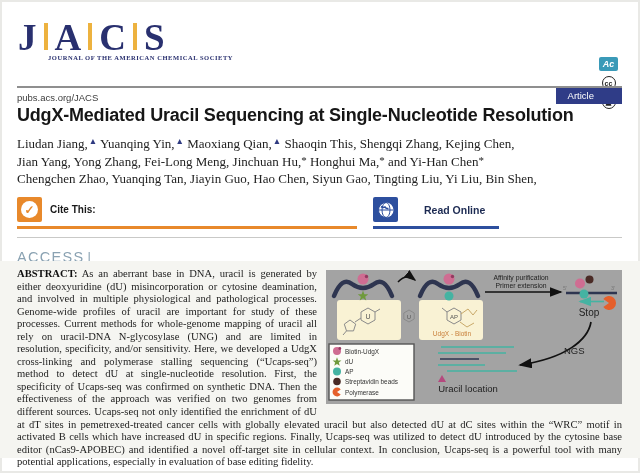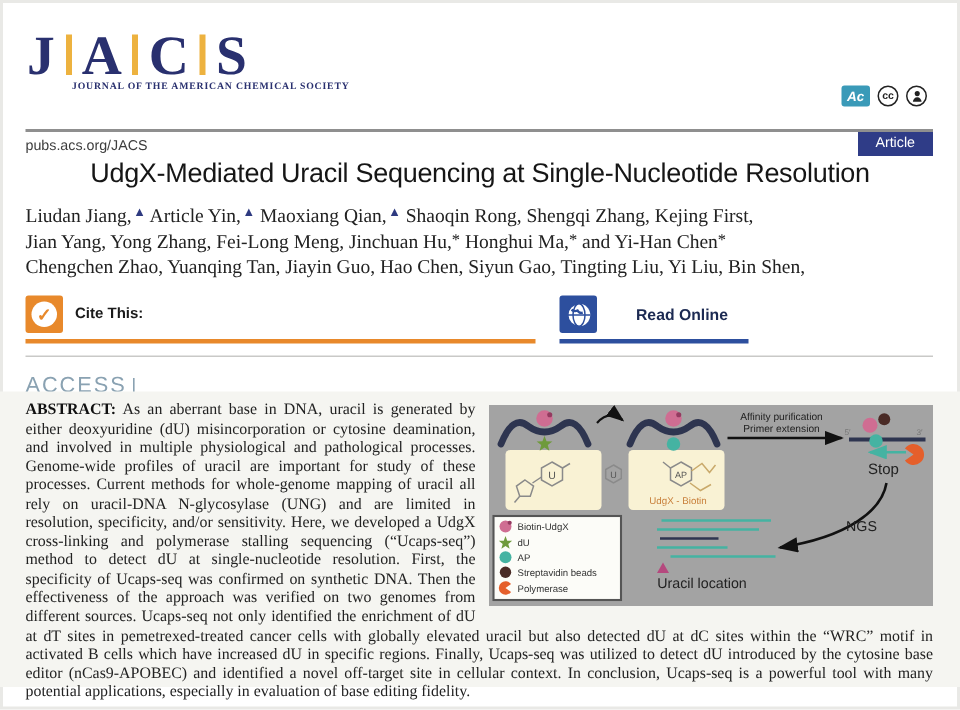--- a/index.html
+++ b/index.html
@@ -10,35 +10,35 @@
 
   
   .logo-block { position:absolute; left:18px; top:18px; }
   .logo-letters { display:flex; align-items:flex-start; }
   .logo-letter { font-family:"Liberation Serif", serif; font-weight:bold;
                  font-size:37px; line-height:40px; color:var(--logo_navy); }
   .logo-sep { width:4px; height:27px; background:var(--gold); margin:5px 7px 0 7px; }
   .logo-tagline { font-family:"Liberation Serif", serif; font-weight:bold;
                   font-size:6.5px; letter-spacing:0.55px; color:var(--logo_navy);
                   margin:-4px 0 0 30px; }
-  .top-icons { position:absolute; right:22px; top:57px; display:flex; align-items:center; gap:5px; }
+  .top-icons { position:absolute; right:22px; top:57px; display:flex; align-items:center; gap:5px;flex-direction:column; }
   .acs-badge { width:19px; height:14px; background:#3a9ab8; border-radius:2px;
                color:#fff; font-size:9px; font-weight:bold; font-style:italic;
                display:flex; align-items:center; justify-content:center; }
   .round-icon { width:14px; height:14px; border:1.3px solid #222; border-radius:50%;
                 display:flex; align-items:center; justify-content:center;
                 font-size:7px; font-weight:bold; color:#222; }
   .header-rule { position:absolute; left:17px; right:18px; top:86px; height:2px; background:var(--rule_gray); }
   .site-url { position:absolute; left:17px; top:92px; font-size:9.5px; color:#3c3c3c; }
   .article-badge { position:absolute; right:18px; top:88px; background:var(--badge_navy);
-                   color:#fff; font-size:9.5px; padding:2px 12px 3px 12px; }
+                   color:#fff; font-size:9.5px; padding:2px 28px 3px 12px; }
 
   
   .title { position:absolute; left:17px; top:105px; width:606px; font-size:18px;
-           font-weight:normal; letter-spacing:-0.2px; color:#161616;text-align:center; }
+           font-weight:bold; letter-spacing:-0.2px; color:#161616; }
   .authors { position:absolute; left:17px; top:133px; width:600px;
              font-family:"Liberation Serif", serif; font-size:13px; line-height:17px; color:#222; }
   .authors sup.tri { color:var(--author_triangle); font-size:8.5px; vertical-align:4px; margin-left:1px; }
   .authors sup.ast { font-size:11px; vertical-align:2px; }
 
   
   .cite-row { position:absolute; left:17px; top:197px; right:18px; display:flex; gap:16px; }
   .cite-box { flex:0 0 340px; display:flex; align-items:center; gap:8px;
               border-bottom:3px solid var(--cite_orange); padding-bottom:4px; }
   .check-sq { width:25px; height:25px; background:var(--cite_orange); border-radius:2px;
@@ -102,21 +102,21 @@
       </svg>
     </span>
   </div>
 
   <div class="header-rule"></div>
   <div class="site-url">pubs.acs.org/JACS</div>
   <div class="article-badge">Article</div>
 
   <h1 class="title">UdgX-Mediated Uracil Sequencing at Single-Nucleotide Resolution</h1>
   <div class="authors">
-      <div><span>Liudan Jiang,</span><sup class="tri">▲</sup><span> Article Yin,</span><sup class="tri">▲</sup><span> Maoxiang Qian,</span><sup class="tri">▲</sup><span> Shaoqin Rong, Shengqi Zhang, Kejing First,</span></div>
+      <div><span>Liudan Jiang,</span><sup class="tri">▲</sup><span> Yuanqing Yin,</span><sup class="tri">▲</sup><span> Maoxiang Qian,</span><sup class="tri">▲</sup><span> Shaoqin This, Shengqi Zhang, Kejing Chen,</span></div>
       <div><span>Jian Yang, Yong Zhang, Fei-Long Meng, Jinchuan Hu,</span><sup class="ast">*</sup><span> Honghui Ma,</span><sup class="ast">*</sup><span> and Yi-Han Chen</span><sup class="ast">*</sup></div>
       <div><span>Chengchen Zhao, Yuanqing Tan, Jiayin Guo, Hao Chen, Siyun Gao, Tingting Liu, Yi Liu, Bin Shen,</span></div>
     </div>
 
   <div class="cite-row">
     <div class="cite-box">
       <span class="check-sq">
         <span class="check-circle">✓</span>
       </span>
       <span class="cite-label">Cite This:</span>

